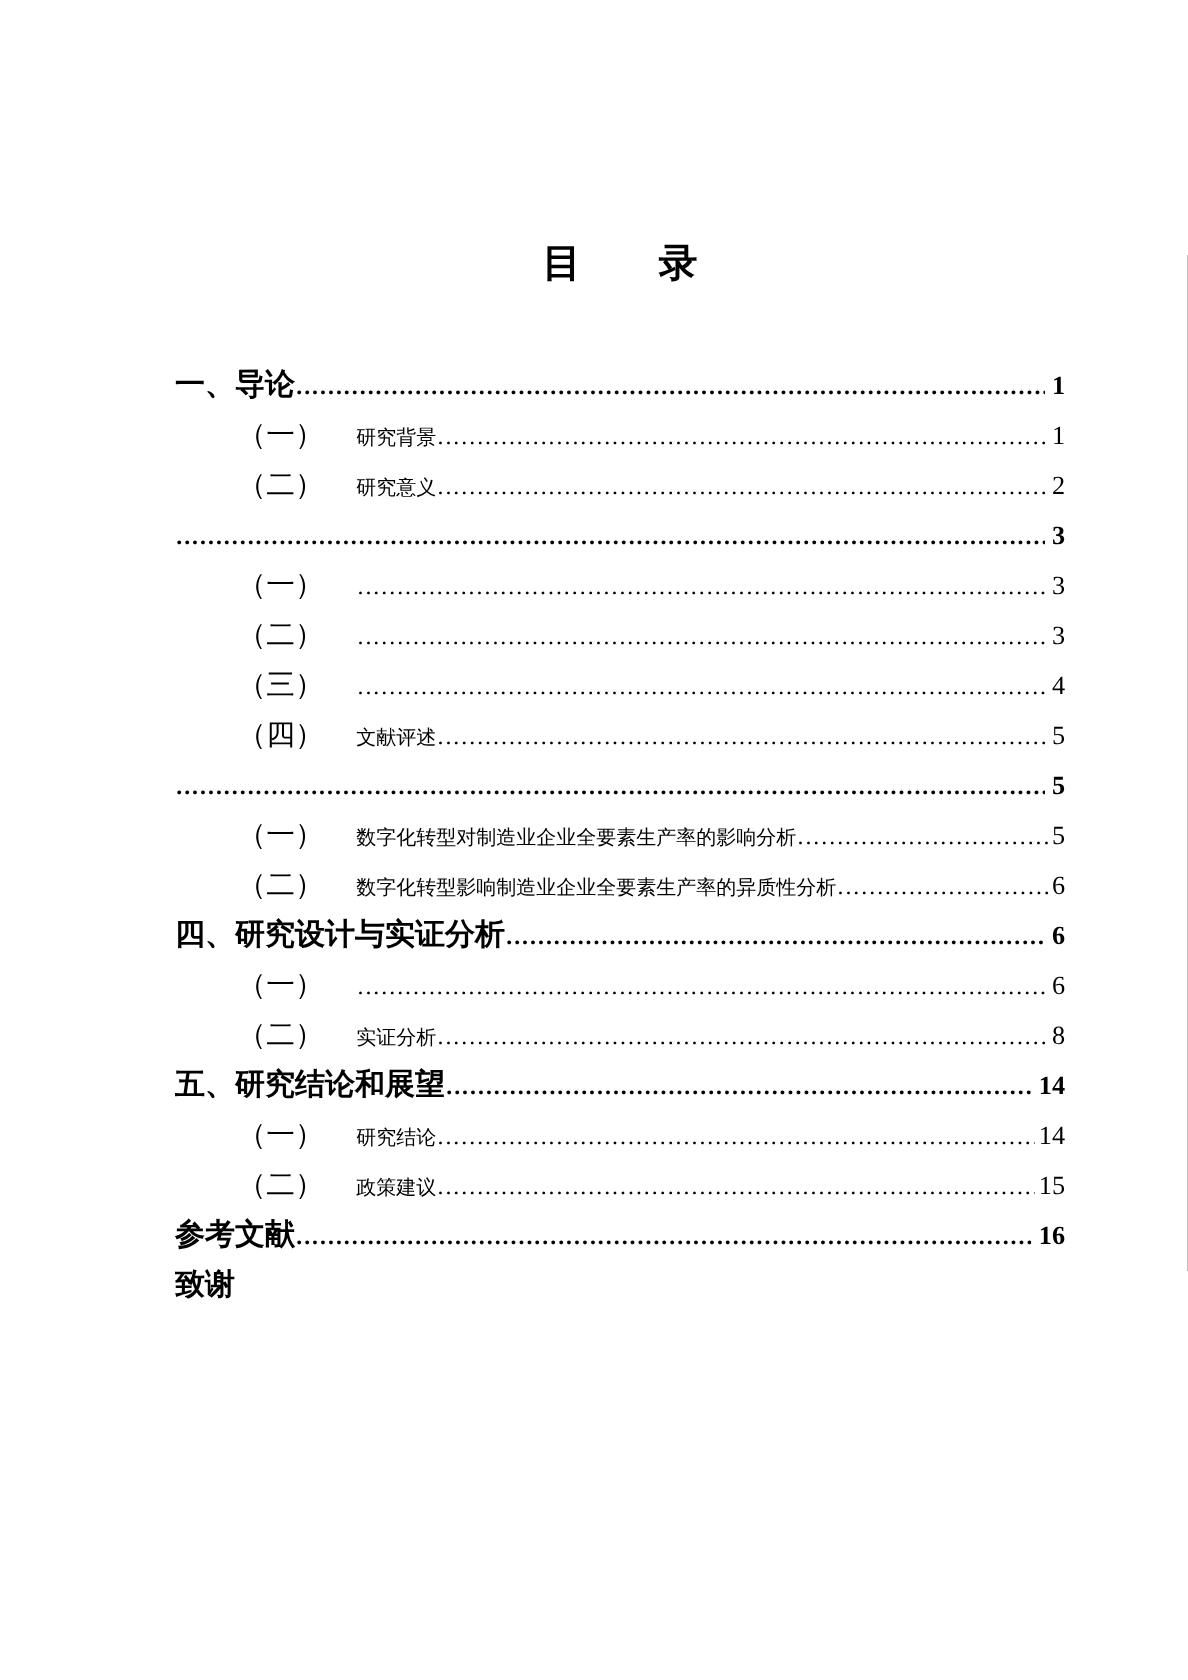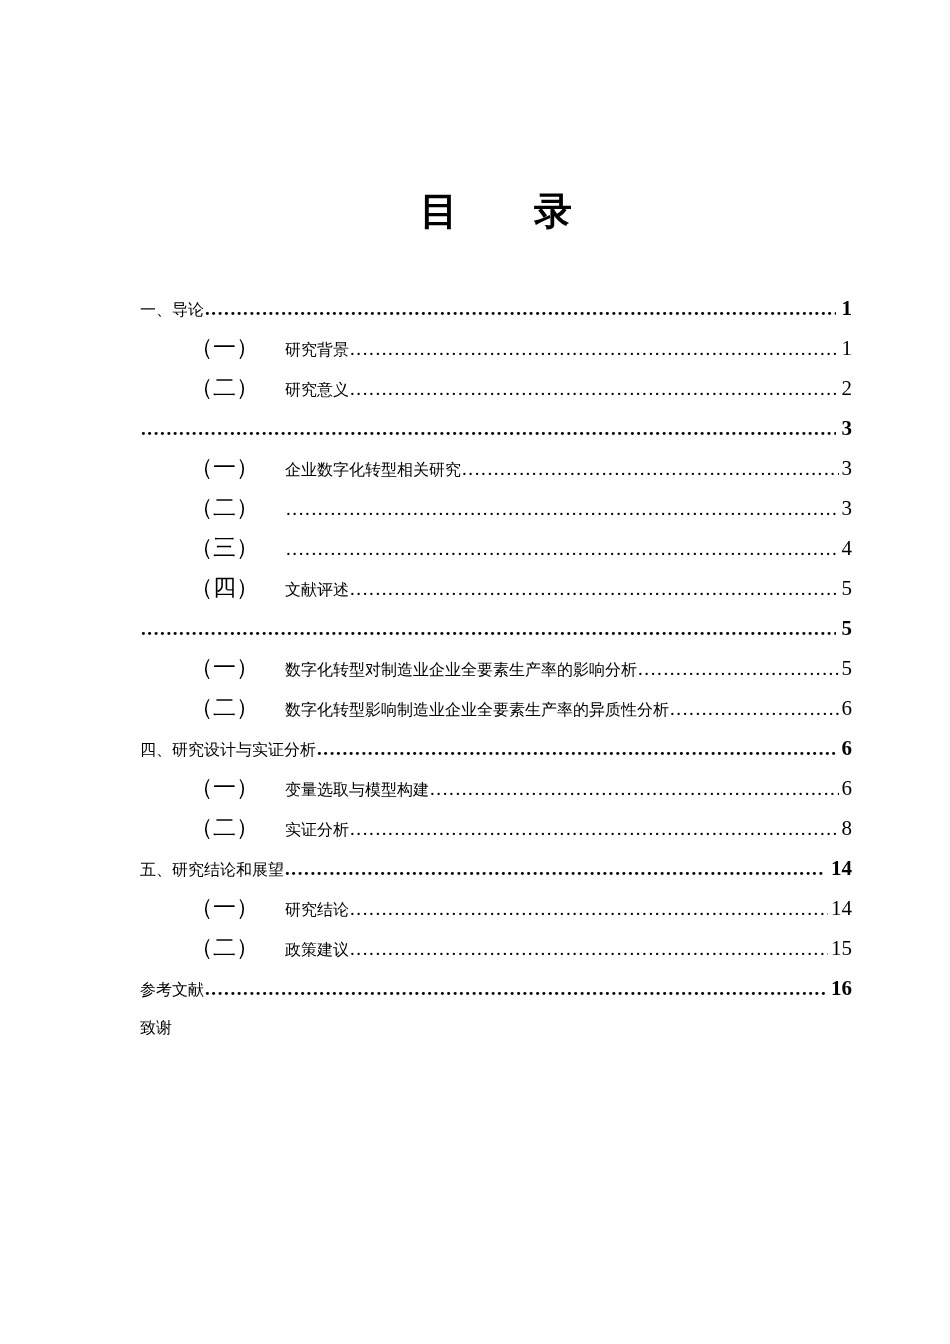--- a/index.html
+++ b/index.html
@@ -10,21 +10,21 @@
     height: 1344px;
     margin: 0 auto;
     background: #ffffff;
     padding: 190px 98px 0 140px;
     font-family: "Liberation Serif", "DejaVu Serif", serif;
     color: #000;
     overflow: hidden;
   }
   .doc-title {
     text-align: center;
-    font-size: 38px;
+    font-size: 31px;
     font-weight: bold;
     line-height: 42px;
     font-family: "Liberation Serif", "DejaVu Serif", serif;
   }
   .toc-list { margin-top: 56px; }
   .toc-row {
     display: flex;
     align-items: baseline;
     height: 40px;
     overflow: hidden;
@@ -42,22 +42,22 @@
     letter-spacing: 1.6px;
     padding: 0 1px;
   }
   .toc-page {
     font-size: 21px;
     padding-left: 3px;
     font-family: "Liberation Serif", "DejaVu Serif", serif;
   }
   .lvl1 .toc-label {
     font-family: "Liberation Sans", "DejaVu Sans", sans-serif;
-    font-weight: normal;
-    font-size: 16px;
+    font-weight: bold;
+    font-size: 24px;
   }
   .lvl1 .toc-dots { font-weight: bold; }
   .lvl1 .toc-page { font-weight: bold; padding-left: 6px; }
   
   .lvl2 { padding-left: 50px; }
 </style>
 </head>
 <body>
 
 <div class="page">
@@ -82,21 +82,20 @@
     <span class="toc-dots">............................................................................................................................................................................................................................................................................................................</span>
     <span class="toc-page">2</span>
   </div>
       <div class="toc-row lvl1">
 
     <span class="toc-dots">............................................................................................................................................................................................................................................................................................................</span>
     <span class="toc-page">3</span>
   </div>
       <div class="toc-row lvl2">
     <span class="toc-num">（一）</span>
-    <span class="toc-label">企业数字化转型相关研究</span>
     <span class="toc-dots">............................................................................................................................................................................................................................................................................................................</span>
     <span class="toc-page">3</span>
   </div>
       <div class="toc-row lvl2">
     <span class="toc-num">（二）</span>
     <span class="toc-dots">............................................................................................................................................................................................................................................................................................................</span>
     <span class="toc-page">3</span>
   </div>
       <div class="toc-row lvl2">
     <span class="toc-num">（三）</span>
@@ -127,21 +126,20 @@
     <span class="toc-page">6</span>
   </div>
       <div class="toc-row lvl1">
 
     <span class="toc-label">四、研究设计与实证分析</span>
     <span class="toc-dots">............................................................................................................................................................................................................................................................................................................</span>
     <span class="toc-page">6</span>
   </div>
       <div class="toc-row lvl2">
     <span class="toc-num">（一）</span>
-    <span class="toc-label">变量选取与模型构建</span>
     <span class="toc-dots">............................................................................................................................................................................................................................................................................................................</span>
     <span class="toc-page">6</span>
   </div>
       <div class="toc-row lvl2">
     <span class="toc-num">（二）</span>
     <span class="toc-label">实证分析</span>
     <span class="toc-dots">............................................................................................................................................................................................................................................................................................................</span>
     <span class="toc-page">8</span>
   </div>
       <div class="toc-row lvl1">

